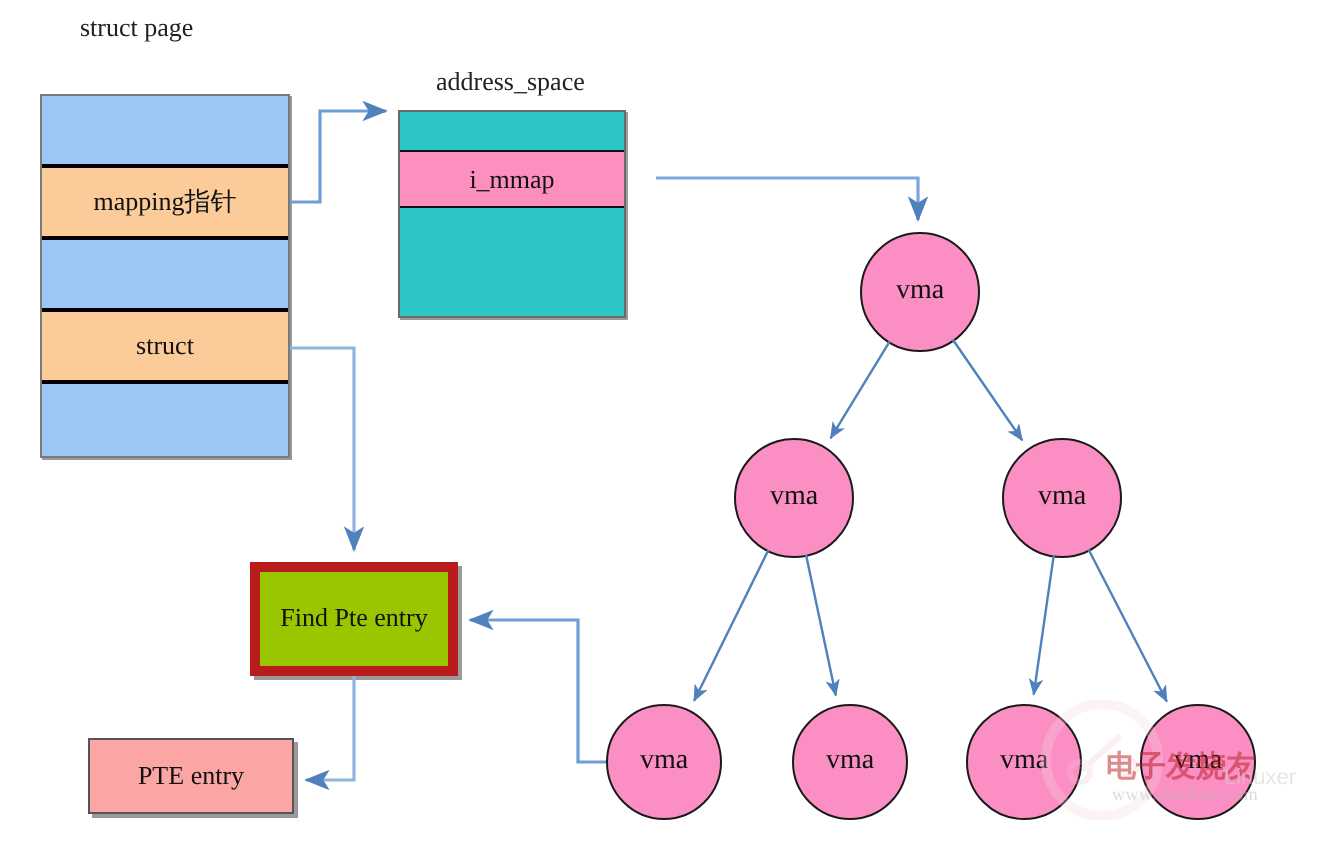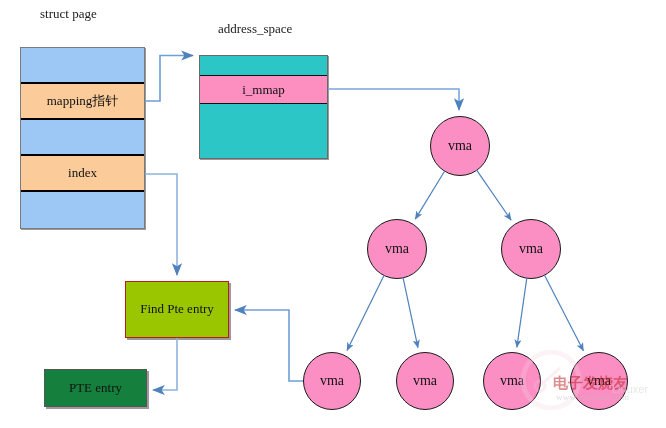--- a/index.html
+++ b/index.html
@@ -49,21 +49,21 @@
   }
   .struct-row:last-child { border-bottom: none; }
   .row-blue { background: #9dc8f5; }
   .row-orange { background: #fbcb9a; }
 
   
   .as-table {
     position: absolute;
     left: 199px;
     top: 55px;
-    width: 129px;
+    width: 114px;
     border: 1px solid #6a6a6a;
     box-sizing: border-box;
     box-shadow: 1px 1px 0 #9a9a9a;
   }
   .as-row {
     box-sizing: border-box;
     border-bottom: 1px solid #111111;
     display: flex;
     align-items: center;
     justify-content: center;
@@ -88,25 +88,25 @@
     text-align: center;
     font-family: "Liberation Serif", "DejaVu Serif", serif;
     font-size: 13px;
     color: #111111;
     line-height: 1.25;
     box-shadow: 2px 2px 0 #9a9a9a;
   }
   .box-green {
     left: 125px; top: 281px; width: 104px; height: 57px;
     background: #9ac600;
-    border: 1px solid #b91c1c;
+    border: 5px solid #b91c1c;
   }
   .box-cyan {
     left: 44px; top: 369px; width: 103px; height: 38px;
-    background: #15803d;
+    background: #fca5a5;
     border: 1px solid #555555;
     text-align: center;
   }
 
   
   .vma {
     position: absolute;
     border-radius: 50%;
     background: #fb8fc4;
     border: 1.5px solid #1a1a1a;
@@ -164,27 +164,27 @@
     white-space: nowrap;
   }
 </style>
 </head>
 <body>
 
 <div id="canvas">
 
   <div class="caption" style="left:40px; top:7px;">struct page</div>
 
-  <div class="caption" style="left:218px; top:22px;">address_space</div>
+  <div class="caption" style="left:218px; top:34px;">address_space</div>
 
   <div class="struct-table">
     <div class="struct-row row-blue"></div>
     <div class="struct-row row-orange">mapping指针</div>
     <div class="struct-row row-blue"></div>
-    <div class="struct-row row-orange">index</div>
+    <div class="struct-row row-orange">struct</div>
     <div class="struct-row row-blue"></div>
   </div>
 
   <div class="as-table">
     <div class="as-row as-teal as-h1"></div>
     <div class="as-row as-pink as-h2">i_mmap</div>
     <div class="as-row as-teal as-h3"></div>
   </div>
 
   <div class="proc-box box-green">Find Pte entry</div>

